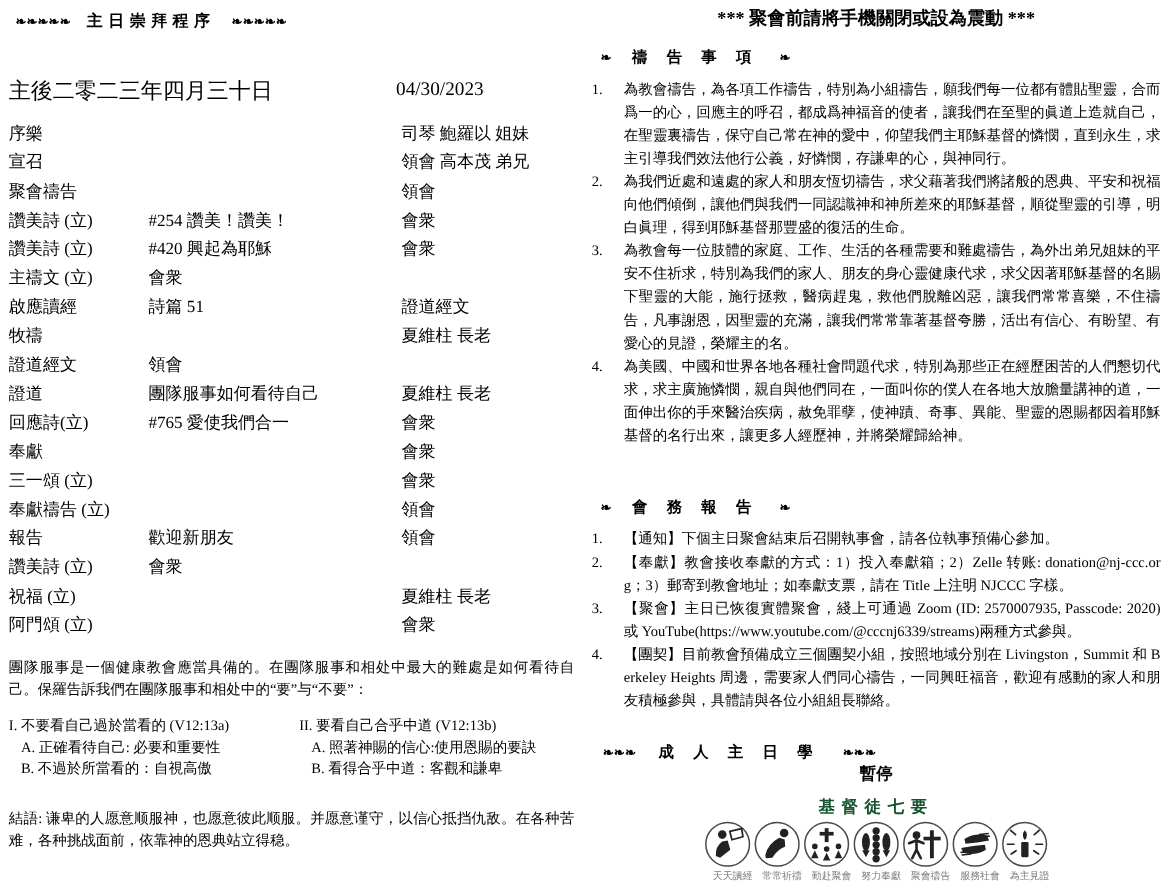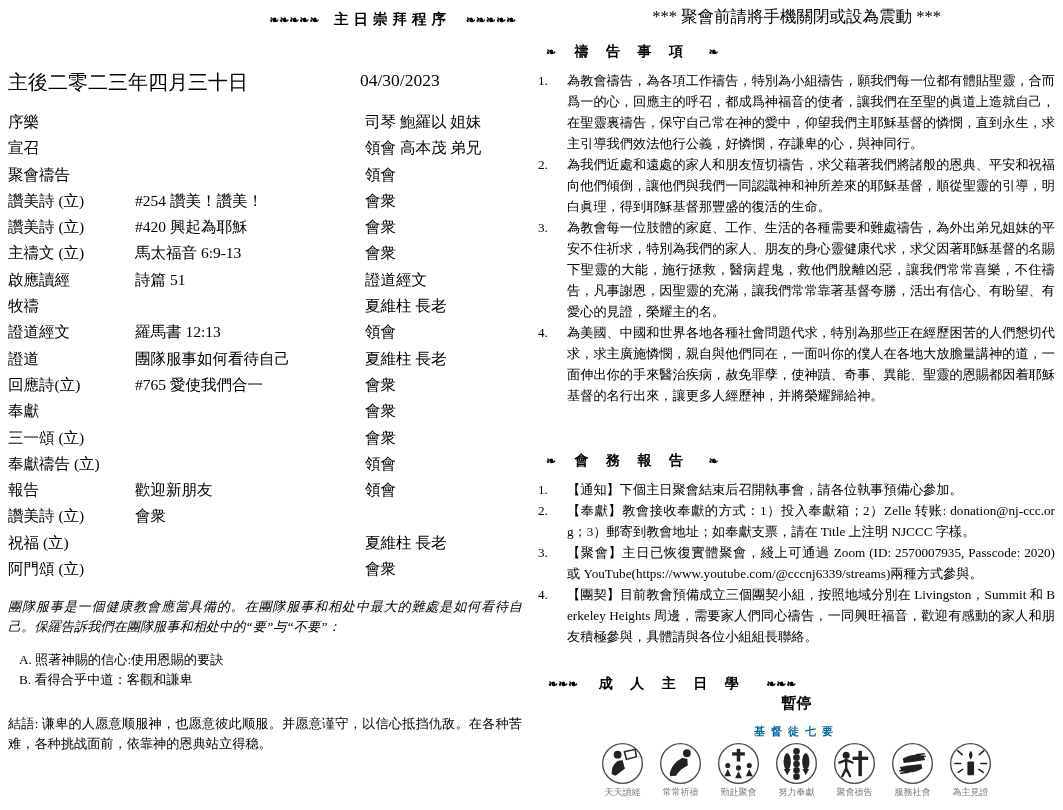--- a/index.html
+++ b/index.html
@@ -2,50 +2,50 @@
 <html><head>
 <meta charset="utf-8">
 <style>
   * { margin:0; padding:0; box-sizing:border-box; }
   html,body { width:1063px; height:810px; background:#fff; color:#000;
     font-family:"Liberation Serif","DejaVu Serif",serif; }
   .page { display:flex; width:1063px; height:810px; overflow:hidden; background:#fff; }
 
   
   .col-left { width:528px; padding:6px 6px 0 8px; }
-  .left-header { text-align:right; font-weight:bold; font-size:14.5px; letter-spacing:5px; margin-top:4px; }
+  .left-header { text-align:left; font-weight:bold; font-size:14.5px; letter-spacing:5px; margin-top:4px; }
   .orn { font-size:12px; letter-spacing:0; font-weight:bold; color:#000; }
   .left-header .orn { margin:0 6px; }
   .date-row { position:relative; margin-top:40px; height:27px; }
   .date-cn { font-size:20px; }
   .date-en { position:absolute; left:352px; top:1px; font-size:17.5px; }
   .program { margin-top:13px; }
   .program-row { display:grid; grid-template-columns:127px 230px 1fr; font-size:15.5px; line-height:26.3px; white-space:nowrap; }
   .notes { margin-top:15px; font-size:13.2px; line-height:20px; }
-  .notes-intro { text-align:justify;font-style:italic; }
+  .notes-intro { text-align:justify; }
   .outline { display:grid; grid-template-columns:264px 1fr; margin-top:13px; font-size:13.2px; line-height:19.5px; }
   .outline .sub { padding-left:11px; }
   .conclusion { margin-top:25px; font-size:13.2px; line-height:20px; text-align:justify; }
 
   
   .col-right { width:535px; padding:4px 8px 0 10px; }
-  .phone-notice { text-align:center; font-weight:normal; font-size:16.5px; margin-top:2px; }
+  .phone-notice { text-align:center; font-weight:bold; font-size:16.5px; margin-top:2px; }
   .sec-head { text-align:left; font-weight:bold; font-size:14px; letter-spacing:7px; margin-top:15px; }
   .sec-head .orn { letter-spacing:0; margin:0 8px; font-size:12px; }
   .num-list { margin-top:9px; font-size:13.2px; }
   .num-row { display:grid; grid-template-columns:29px 1fr; line-height:21px; }
   .num-row .txt { text-align:justify; word-break:break-all; }
   .announce-head { margin-top:46px; }
   .ss-head { margin-top:28px; }
   .ss-head .orn { margin:0 10px; }
   .ss-status { text-align:center; font-weight:bold; font-size:15px; margin-top:1px; }
 
   .seven { margin-top:11px; text-align:center; }
-  .seven-title { font-size:11px; letter-spacing:6px; color:#0369a1; font-weight:bold; }
-  .seven-icons { display:flex; justify-content:center; gap:13px; margin-top:3px; }
+  .seven-title { font-size:15px; letter-spacing:6px; color:#14532d; font-weight:bold; }
+  .seven-icons { display:flex; justify-content:center; gap:0; margin-top:3px;text-align:right; }
   .icon-cell { width:45px; }
   .icon-cell svg { width:43px; height:43px; display:block; margin:0 auto; }
   .icon-label { font-size:9px; color:#7a7a7a; margin-top:1px; white-space:nowrap; }
   .ic { fill:#222; }
   .ic-ring { fill:#fff; stroke:#4a4a4a; stroke-width:1.4; }
   .ic-line { stroke:#222; stroke-width:2.4; fill:none; stroke-linecap:round; }
   .ic-thin { stroke:#222; stroke-width:1.6; fill:none; stroke-linecap:round; }
 </style>
 </head>
 <body>
@@ -91,39 +91,37 @@
         </div>
 
         <div class="program-row">
           <span class="c1">讚美詩 (立)</span>
           <span class="c2">#420 興起為耶穌</span>
           <span class="c3">會衆</span>
         </div>
 
         <div class="program-row">
           <span class="c1">主禱文 (立)</span>
-          <span class="c2">馬太福音 6:9-13</span>
           <span class="c3">會衆</span>
         </div>
 
         <div class="program-row">
           <span class="c1">啟應讀經</span>
           <span class="c2">詩篇 51</span>
           <span class="c3">證道經文</span>
         </div>
 
         <div class="program-row">
           <span class="c1">牧禱</span>
           <span class="c2"></span>
           <span class="c3">夏維柱 長老</span>
         </div>
 
         <div class="program-row">
           <span class="c1">證道經文</span>
-          <span class="c2">羅馬書 12:13</span>
           <span class="c3">領會</span>
         </div>
 
         <div class="program-row">
           <span class="c1">證道</span>
           <span class="c2">團隊服事如何看待自己</span>
           <span class="c3">夏維柱 長老</span>
         </div>
 
         <div class="program-row">
@@ -171,20 +169,26 @@
           <span class="c1">阿門頌 (立)</span>
           <span class="c2"></span>
           <span class="c3">會衆</span>
         </div>
       </div>
 
     <div class="notes">
       <p class="notes-intro">團隊服事是一個健康教會應當具備的。在團隊服事和相处中最大的難處是如何看待自己。保羅告訴我們在團隊服事和相处中的“要”与“不要”：</p>
       <div class="outline">
         <div class="outline-col">
+          <div>I. 不要看自己過於當看的 (V12:13a)</div>
+          <div class="sub">A. 正確看待自己: 必要和重要性</div>
+          <div class="sub">B. 不過於所當看的：自視高傲</div>
+        </div>
+        <div class="outline-col">
+          <div>II. 要看自己合乎中道 (V12:13b)</div>
           <div class="sub">A. 照著神賜的信心:使用恩賜的要訣</div>
           <div class="sub">B. 看得合乎中道：客觀和謙卑</div>
         </div>
       </div>
       <p class="conclusion">結語: 谦卑的人愿意顺服神，也愿意彼此顺服。并愿意谨守，以信心抵挡仇敌。在各种苦难，各种挑战面前，依靠神的恩典站立得稳。</p>
     </div>
   </div>
 
   <div class="col-right">
     <div class="phone-notice">*** 聚會前請將手機關閉或設為震動 ***</div>

